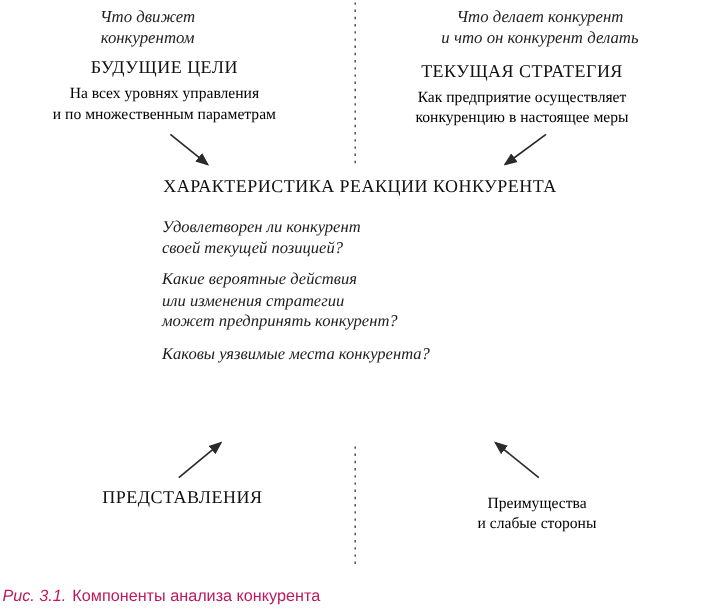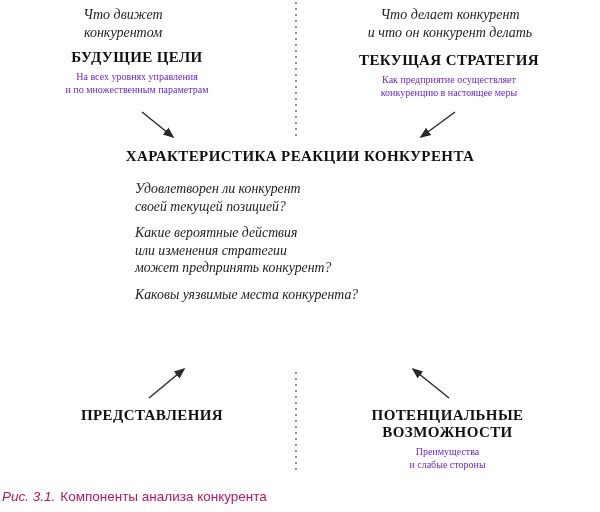--- a/index.html
+++ b/index.html
@@ -20,30 +20,30 @@
   .center { text-align: center; }
   .pre { white-space: pre-line; }
 
   .note {
     font-style: italic;
     font-size: 14px;
     line-height: 1.3;
     color: #222;
   }
   .blocktitle {
-    font-weight: bold;
+    font-weight: normal;
     font-size: 15px;
     letter-spacing: 0.4px;
     color: #111;
   }
   .blocksub {
-    font-size: 10px;
+    font-size: 13px;
     line-height: 1.3;
     margin-top: 4px;
-    color: #6d28d9;
+    color: #000000;
   }
   .qlist p {
     margin: 0 0 9px 0;
     font-size: 13.8px;
     line-height: 1.27;
   }
   .caption {
     font-family: "Liberation Sans", sans-serif;
     font-size: 13.5px;
     color: #be185d;
@@ -85,21 +85,21 @@
 
   <div class="abs note center pre" style="left:325px; top:6px; width:250px;">Что делает конкурент
 и что он конкурент делать</div>
 
   <div class="abs center" style="left:12px; top:49px; width:250px;">
     <div class="blocktitle">БУДУЩИЕ ЦЕЛИ</div>
     <div class="blocksub pre">На всех уровнях управления
 и по множественным параметрам</div>
   </div>
 
-  <div class="abs center" style="left:315px; top:52px; width:268px;">
+  <div class="abs center" style="left:301px; top:52px; width:268px;">
     <div class="blocktitle">ТЕКУЩАЯ СТРАТЕГИЯ</div>
     <div class="blocksub pre">Как предприятие осуществляет
 конкуренцию в настоящее меры</div>
   </div>
 
   <div class="abs center blocktitle" style="left:60px; top:148px; width:480px;">ХАРАКТЕРИСТИКА РЕАКЦИИ КОНКУРЕНТА</div>
 
   <div class="abs qlist" style="left:135px; top:180px; width:345px;font-style:italic;">
     <p class="pre">Удовлетворен ли конкурент
 своей текущей позицией?</p>
@@ -107,21 +107,20 @@
 или изменения стратегии
 может предпринять конкурент?</p>
     <p class="pre">Каковы уязвимые места конкурента?</p>
   </div>
 
   <div class="abs center" style="left:27px; top:407px; width:250px;">
     <div class="blocktitle">ПРЕДСТАВЛЕНИЯ</div>
   </div>
 
   <div class="abs center" style="left:305px; top:407px; width:285px;">
-    <div class="blocktitle">ПОТЕНЦИАЛЬНЫЕ ВОЗМОЖНОСТИ</div>
     <div class="blocksub pre">Преимущества
 и слабые стороны</div>
   </div>
 
   <div class="abs caption" style="left:2px; top:489px;">
     <span class="cap-label">Рис. 3.1.</span><span>Компоненты анализа конкурента</span>
   </div>
 
 </div>
 

